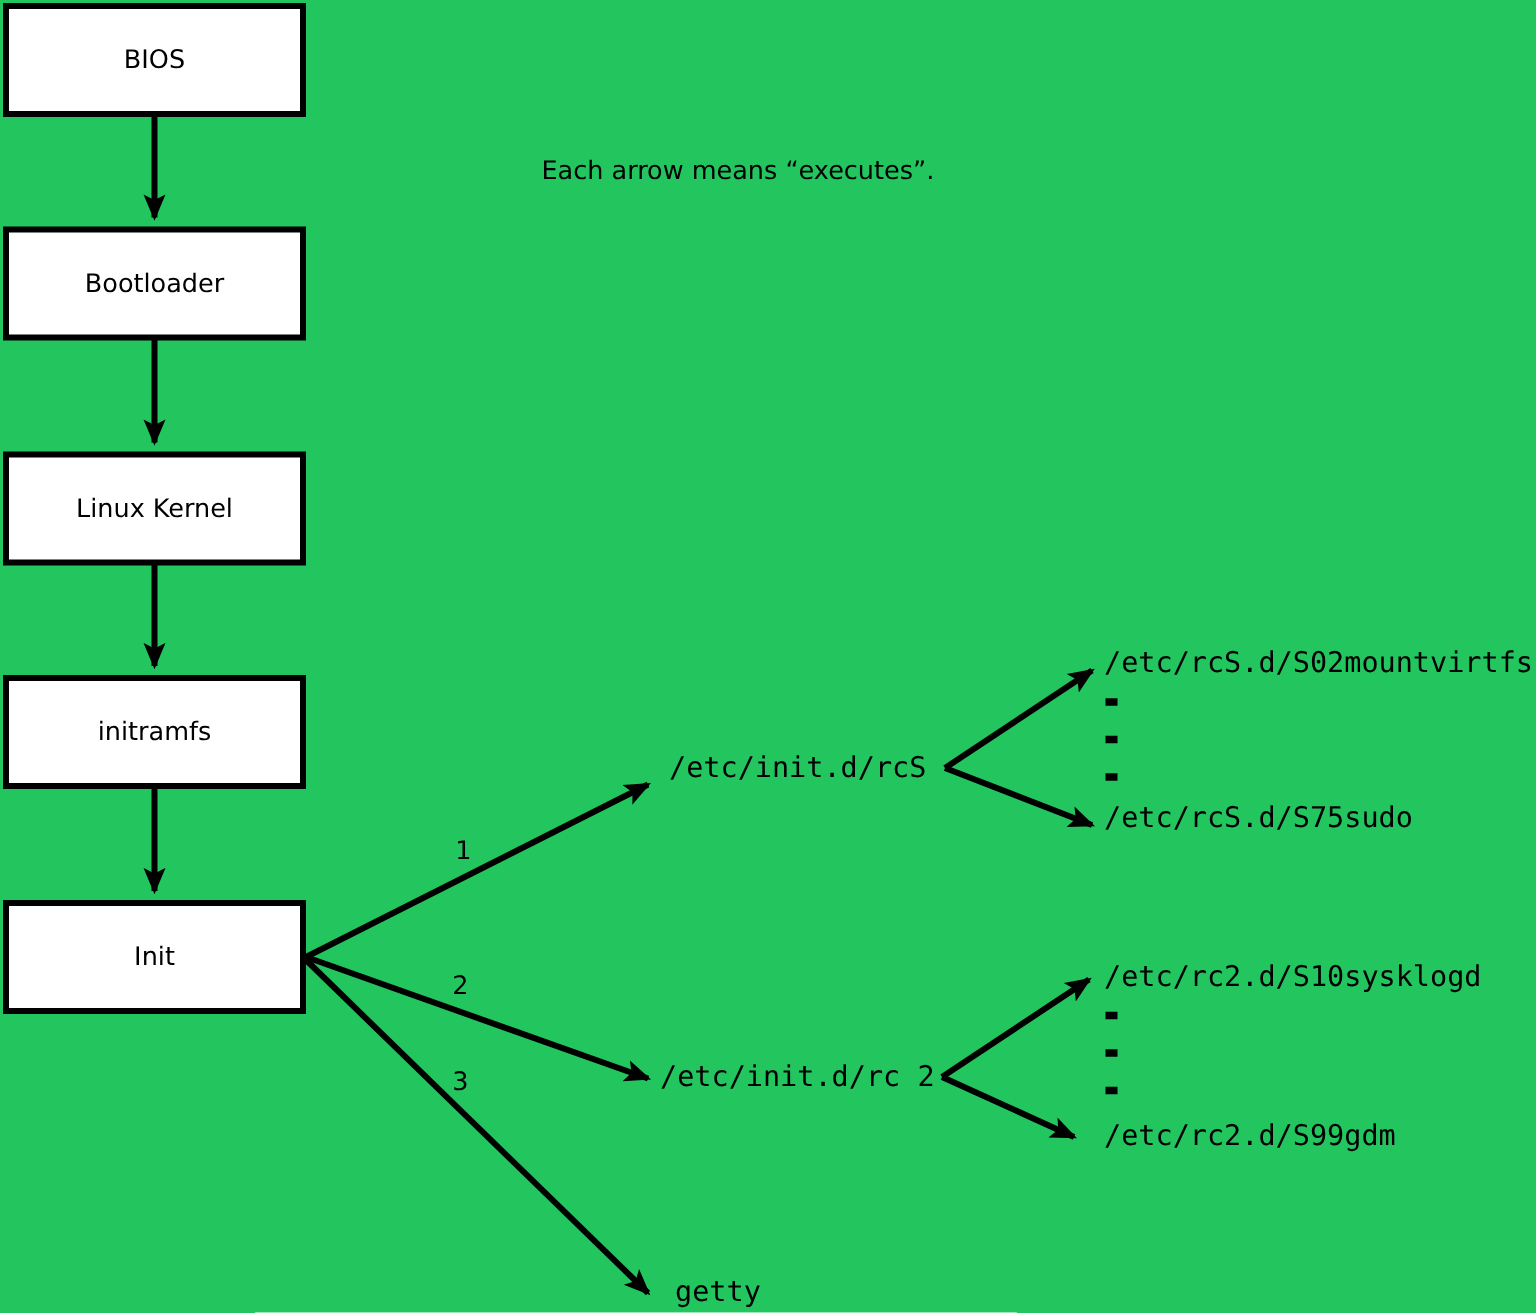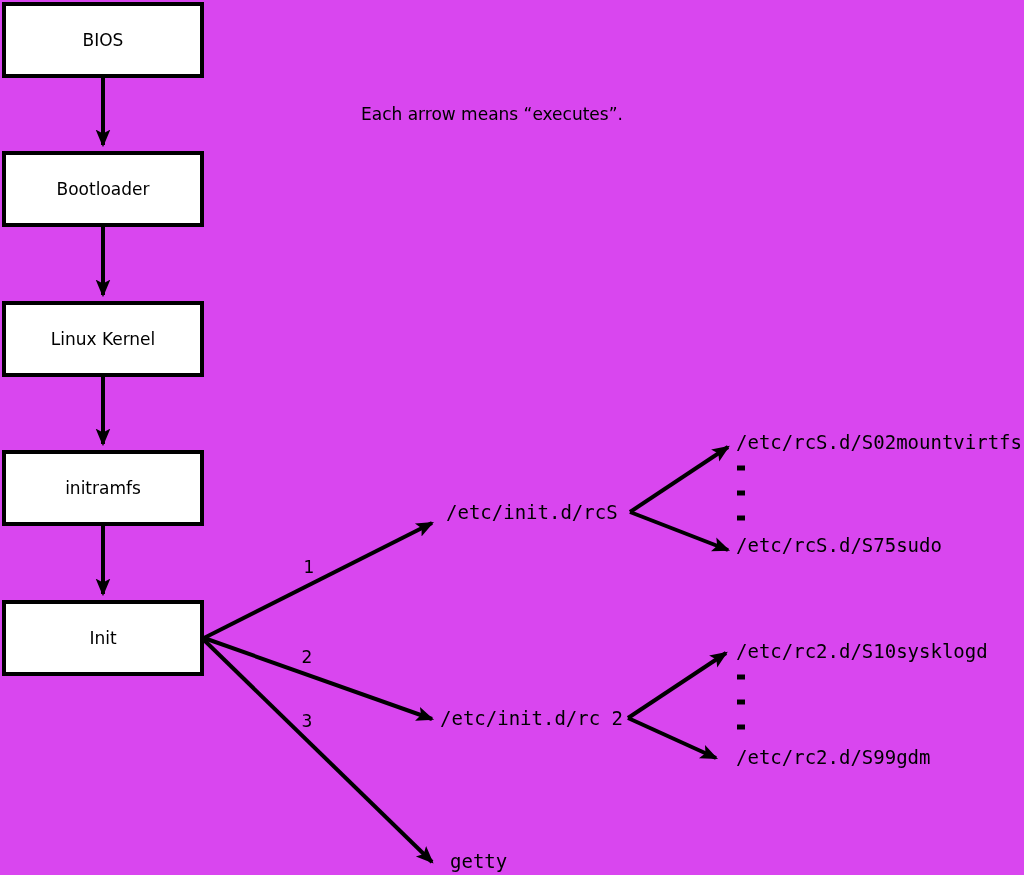--- a/index.html
+++ b/index.html
@@ -10,21 +10,21 @@
   body {
     width: 1024px;
     height: 875px;
     overflow: hidden;
     font-family: "DejaVu Sans", sans-serif;
   }
   #diagram-root {
     position: relative;
     width: 1024px;
     height: 875px;
-    background: #d946ef;
+    background: #22c55e;
   }
   svg.canvas {
     position: absolute;
     left: 0;
     top: 0;
     width: 1024px;
     height: 875px;
     display: block;
   }
   .box-rect {

